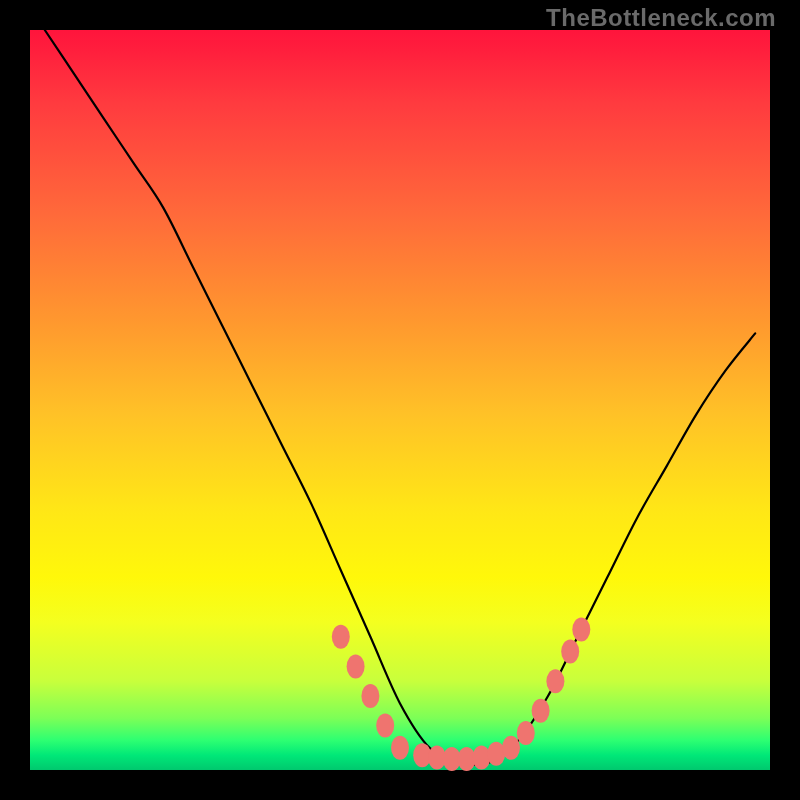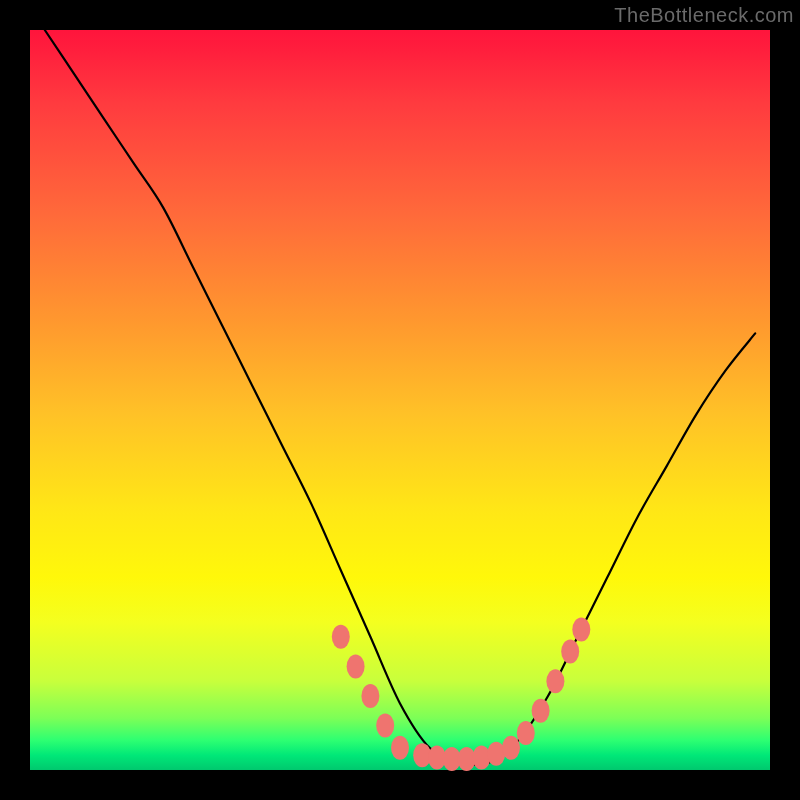--- a/index.html
+++ b/index.html
@@ -35,26 +35,27 @@
       #c8ff3c 88%,
       #7cff57 93%,
       #2dff72 96%,
       #00e878 98%,
       #00c86e 100%
     );
   }
   .watermark {
     position: absolute;
     top: 4px;
-    right: 6px;
+    right: 24px;
     color: #6a6a6a;
     font-family: Arial, Helvetica, sans-serif;
-    font-size: 20px;
+    font-size: 24px;
     letter-spacing: 0.5px;
     user-select: none;
+    font-weight: bold;
   }
   svg.overlay {
     position: absolute;
     left: 30px;
     top: 30px;
     width: 740px;
     height: 740px;
     overflow: visible;
   }
   .curve {

